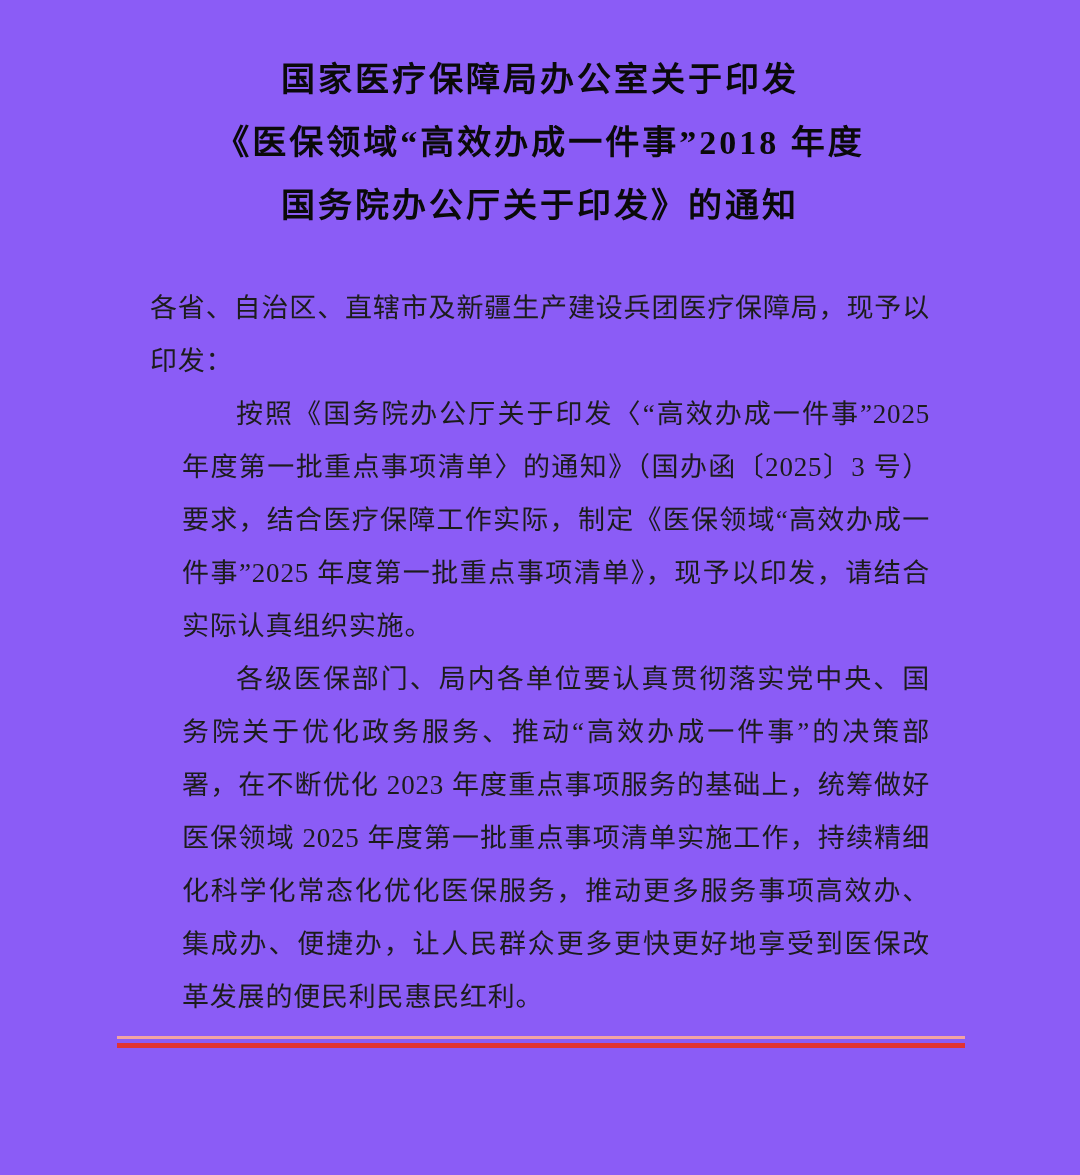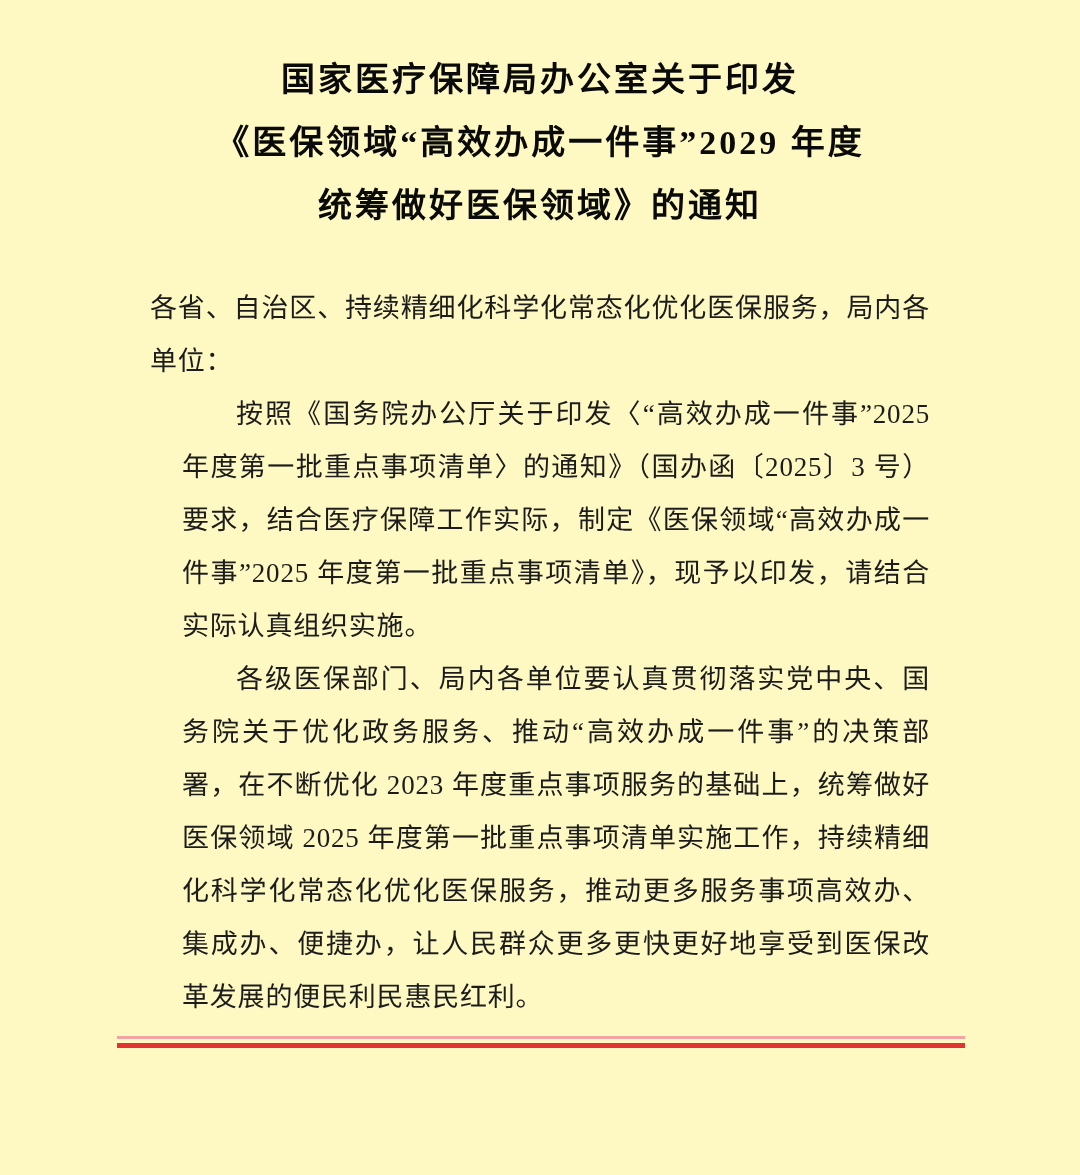--- a/index.html
+++ b/index.html
@@ -4,21 +4,21 @@
 <style>
   html, body {
     margin: 0;
     padding: 0;
     background: #ffffff;
   }
   .page {
     position: relative;
     width: 1080px;
     height: 1175px;
-    background: #fef9c3;
+    background: #8b5cf6;
     overflow: hidden;
     font-family: "Liberation Serif", serif;
     color: #111111;
   }
   
   .doc-title {
     position: absolute;
     top: 48px;
     left: 0;
     width: 100%;
@@ -73,26 +73,26 @@
     background: #e23333; 
   }
 </style>
 </head>
 <body>
 
 <div class="page">
 
   <div class="doc-title">
     <span class="title-line">国家医疗保障局办公室关于印发</span>
-    <span class="title-line">《医保领域“高效办成一件事”2029 年度</span>
-    <span class="title-line">统筹做好医保领域》的通知</span>
+    <span class="title-line">《医保领域“高效办成一件事”2018 年度</span>
+    <span class="title-line">国务院办公厅关于印发》的通知</span>
   </div>
 
   <div class="doc-body">
-    <p>各省、自治区、持续精细化科学化常态化优化医保服务，局内各单位：</p>
+    <p>各省、自治区、直辖市及新疆生产建设兵团医疗保障局，现予以印发：</p>
     <p class="indent">按照《国务院办公厅关于印发〈“高效办成一件事”2025 年度第一批重点事项清单〉的通知》（国办函〔2025〕3 号）要求，结合医疗保障工作实际，制定《医保领域“高效办成一件事”2025 年度第一批重点事项清单》，现予以印发，请结合实际认真组织实施。</p>
     <p class="indent">各级医保部门、局内各单位要认真贯彻落实党中央、国务院关于优化政务服务、推动“高效办成一件事”的决策部署，在不断优化 2023 年度重点事项服务的基础上，统筹做好医保领域 2025 年度第一批重点事项清单实施工作，持续精细化科学化常态化优化医保服务，推动更多服务事项高效办、集成办、便捷办，让人民群众更多更快更好地享受到医保改革发展的便民利民惠民红利。</p>
   </div>
 
   <div class="separator">
     <div class="rule-thin"></div>
     <div class="rule-gap"></div>
     <div class="rule-thick"></div>
   </div>
 

